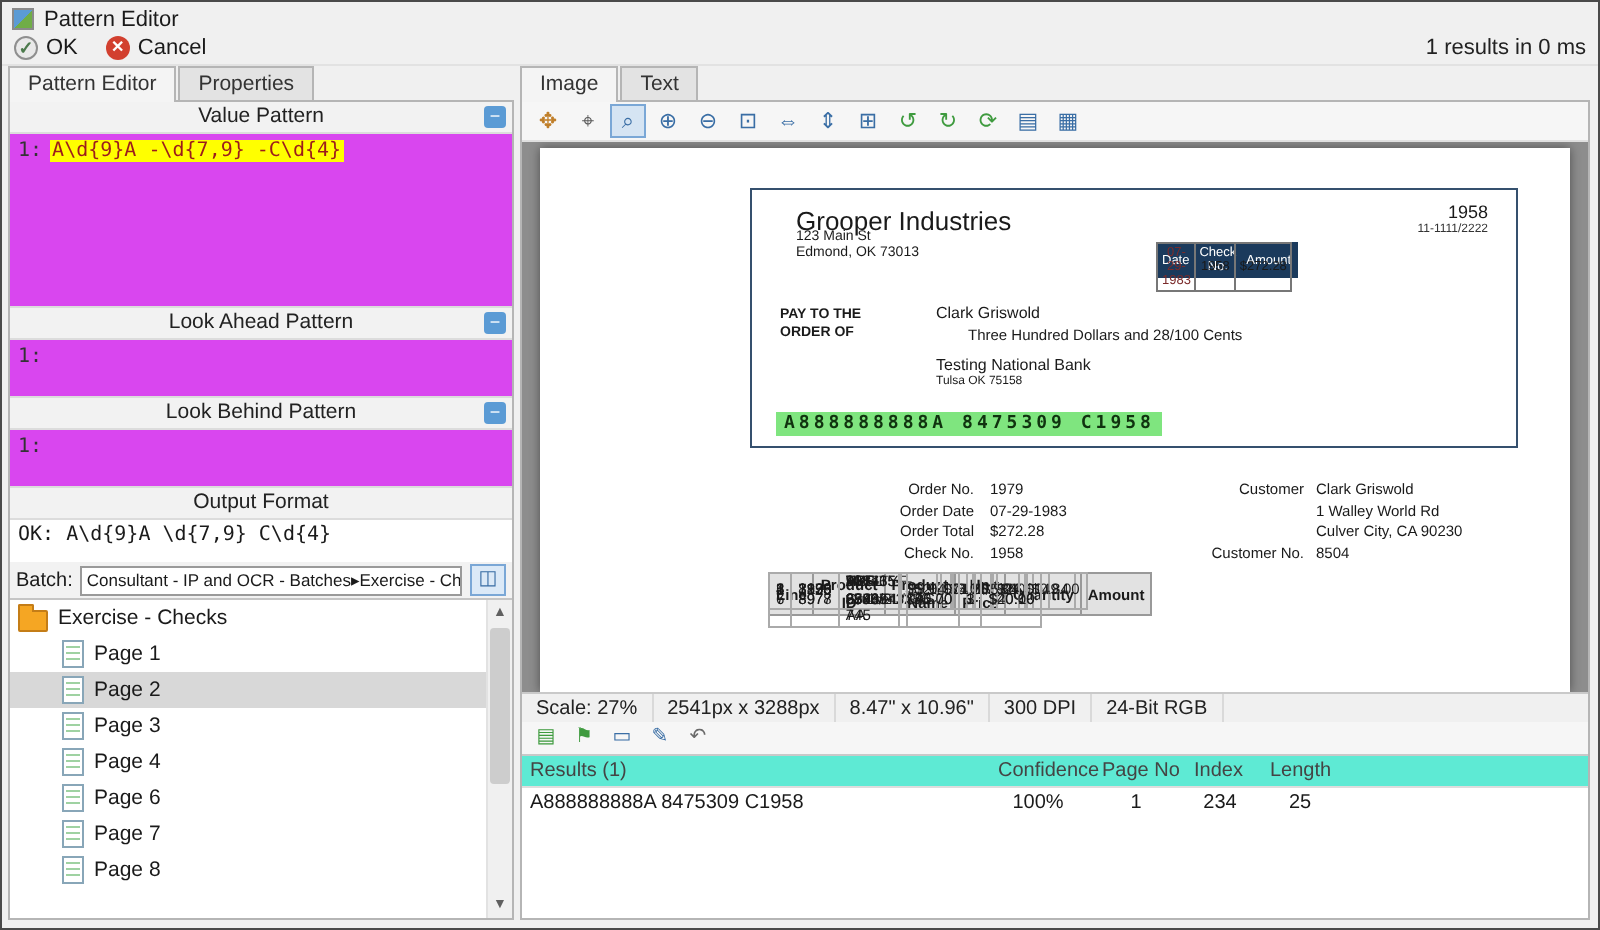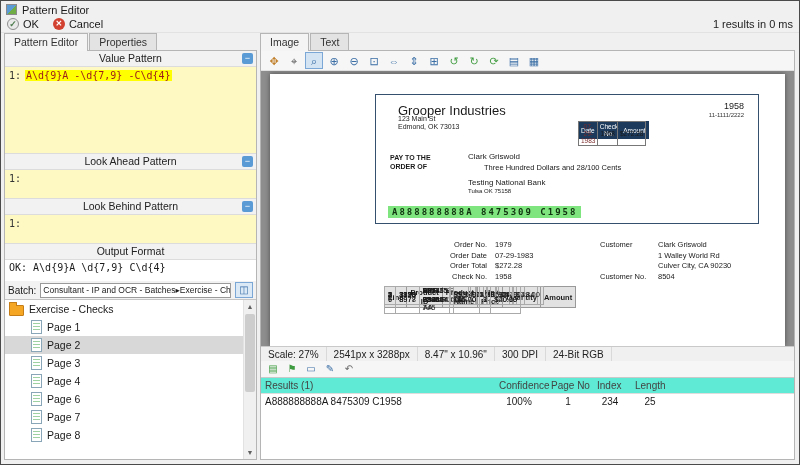--- a/index.html
+++ b/index.html
@@ -25,21 +25,21 @@
     color:#333;margin-right:1px;font-size:10.5px}
   .tab.active{background:#f4f4f4;position:relative;z-index:2;margin-bottom:-1px;height:18px}
 
   
   #left{position:absolute;left:3px;top:32px;width:253px;bottom:4px}
   #left .panelbody{position:absolute;left:0;right:0;top:17px;bottom:0;border:1px solid #b5b5b5;
     background:#f2f2f2;display:flex;flex-direction:column;overflow:hidden}
   .sec-h{flex:0 0 15px;position:relative;text-align:center;font-size:10.5px;line-height:15px;color:#222}
   .collapse{position:absolute;right:3px;top:2px;width:11px;height:11px;background:#5b9bd5;color:#fff;
     font-size:9px;line-height:10px;text-align:center;border-radius:2px}
-  .editor{background:#fef9c3;border-top:1px solid #dcdcdc;border-bottom:1px solid #dcdcdc;
+  .editor{background:#d946ef;border-top:1px solid #dcdcdc;border-bottom:1px solid #dcdcdc;
     padding:2px 4px;font-family:"DejaVu Sans Mono",monospace;font-size:10px;line-height:13px}
   .ed-value{flex:0 0 88px}
   .ed-sm{flex:0 0 30px}
   .gutter{color:#333;margin-right:4px}
   .hl{background:#ffff00;color:#9c1c1c;padding:0 1px}
   .outbox{flex:0 0 22px;background:#fff;border-top:1px solid #dcdcdc;padding:2px 4px;
     font-family:"DejaVu Sans Mono",monospace;font-size:10px}
   .batchrow{flex:0 0 18px;display:flex;align-items:center;gap:4px;padding:1px 3px;font-size:10px}
   .combo{flex:1;height:15px;background:#fff;border:1px solid #9a9a9a;display:flex;align-items:center;
     font-size:8.5px;padding:0 2px;overflow:hidden;white-space:nowrap}
@@ -93,21 +93,21 @@
   .c-city{left:92px;top:93px;font-size:6px}
   .c-micr{left:12px;bottom:5px;font-family:"DejaVu Sans Mono",monospace;font-weight:bold;font-size:9px;
     letter-spacing:2px;background:#7fe57f;color:#10330f;padding:1px 4px}
 
   .orderblk{left:160px;top:166px;font-size:7.5px;line-height:10.5px}
   .orderblk .orow{position:static;display:flex}
   .orderblk .olabel{position:static;width:65px;text-align:right;padding-right:8px}
   .orderblk .oval{position:static}
   .custblk{left:330px;top:166px;font-size:7.5px;line-height:10.5px}
   .custblk .crow{position:static;display:flex}
-  .custblk .clabel{position:static;width:58px;text-align:left;padding-right:6px}
+  .custblk .clabel{position:static;width:58px;text-align:right;padding-right:6px}
   .custblk .cval{position:static}
 
   .items{left:114px;top:212px;width:374px;border-collapse:collapse;font-size:7.5px}
   .items th{border:1px solid #999;background:#e2e2e2;font-weight:bold;padding:1px 3px;text-align:right}
   .items td{border:1px solid #aaa;padding:0 3px;line-height:8.5px;height:9px}
   .items td,.items th{position:static}
   .tc{text-align:center!important}.trt{text-align:right!important}
 
   .statusbar{flex:0 0 15px;display:flex;background:#f0f0f0;border-top:1px solid #c9c9c9;font-size:10px}
   .sseg{padding:1px 7px 0;border-right:1px solid #d9d9d9;line-height:13px;color:#222}

